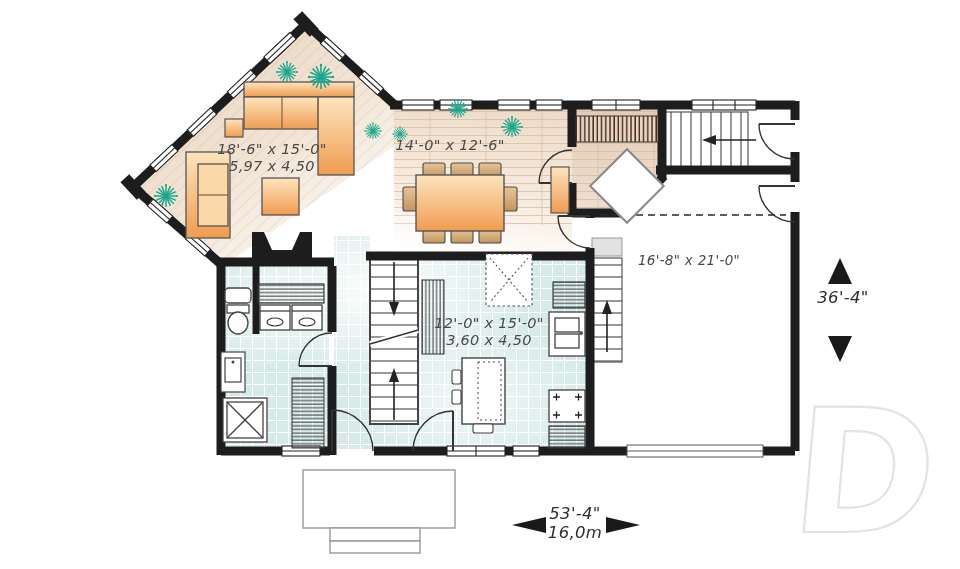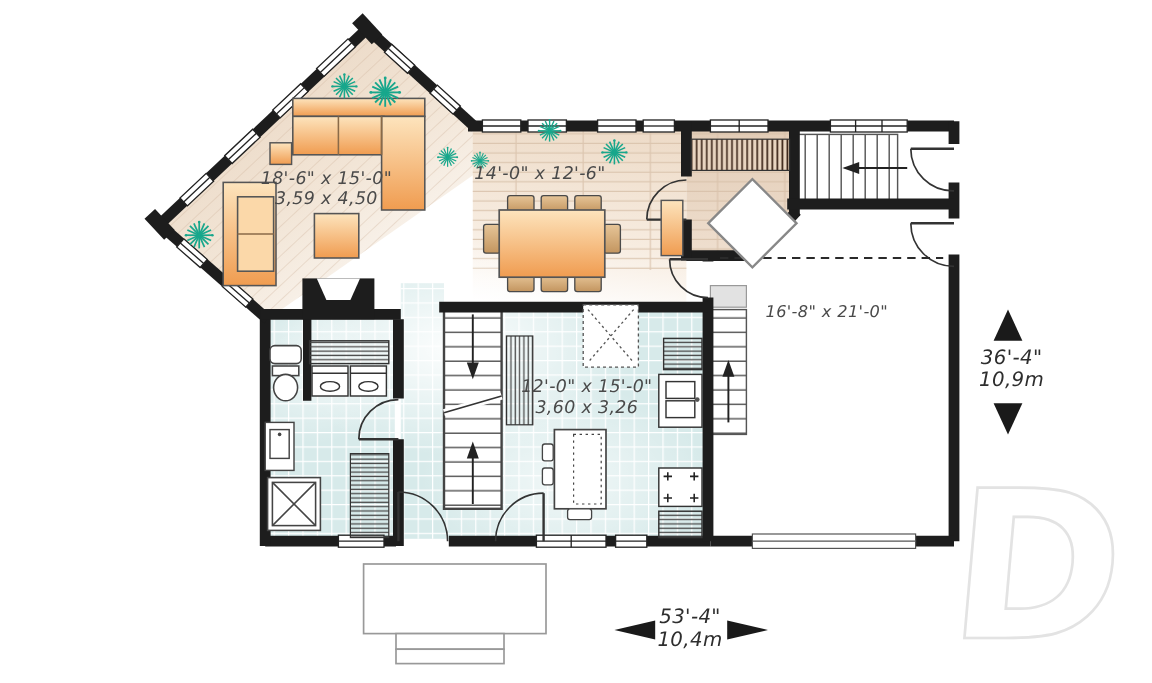--- a/index.html
+++ b/index.html
@@ -366,35 +366,34 @@
   <g fill="#1a1a1a">
     <polygon points="828,284 852,284 840,258"></polygon>
     <polygon points="828,336 852,336 840,362"></polygon>
     <polygon points="546,517 546,533 512,525"></polygon>
     <polygon points="606,517 606,533 640,525"></polygon>
   </g>
 </svg>
 
 <div class="label lbl-room" style="left:172px;top:141px;width:200px;">
   <span>18'-6" x 15'-0"</span>
-  <span>3,59 x 4,50</span>
+  <span>5,97 x 4,50</span>
 </div>
 <div class="label lbl-room" style="left:350px;top:137px;width:200px;">
   <span>14'-0" x 12'-6"</span>
 </div>
 <div class="label lbl-room" style="left:389px;top:315px;width:200px;">
   <span>12'-0" x 15'-0"</span>
-  <span>3,60 x 3,26</span>
+  <span>3,60 x 4,50</span>
 </div>
 <div class="label lbl-room" style="left:589px;top:253px;width:200px;font-size:13.5px;">
   <span>16'-8" x 21'-0"</span>
 </div>
 
 <div class="label lbl-dim" style="left:783px;top:288px;width:120px;font-weight:normal;font-size:16.5px;">
   <span>36'-4"</span>
-  <span>10,9m</span>
 </div>
 <div class="label lbl-dim" style="left:515px;top:504px;width:120px;font-weight:normal;font-size:16.5px;">
   <span>53'-4"</span>
-  <span>10,4m</span>
+  <span>16,0m</span>
 </div>
 
 </div>
 
 </body></html>

